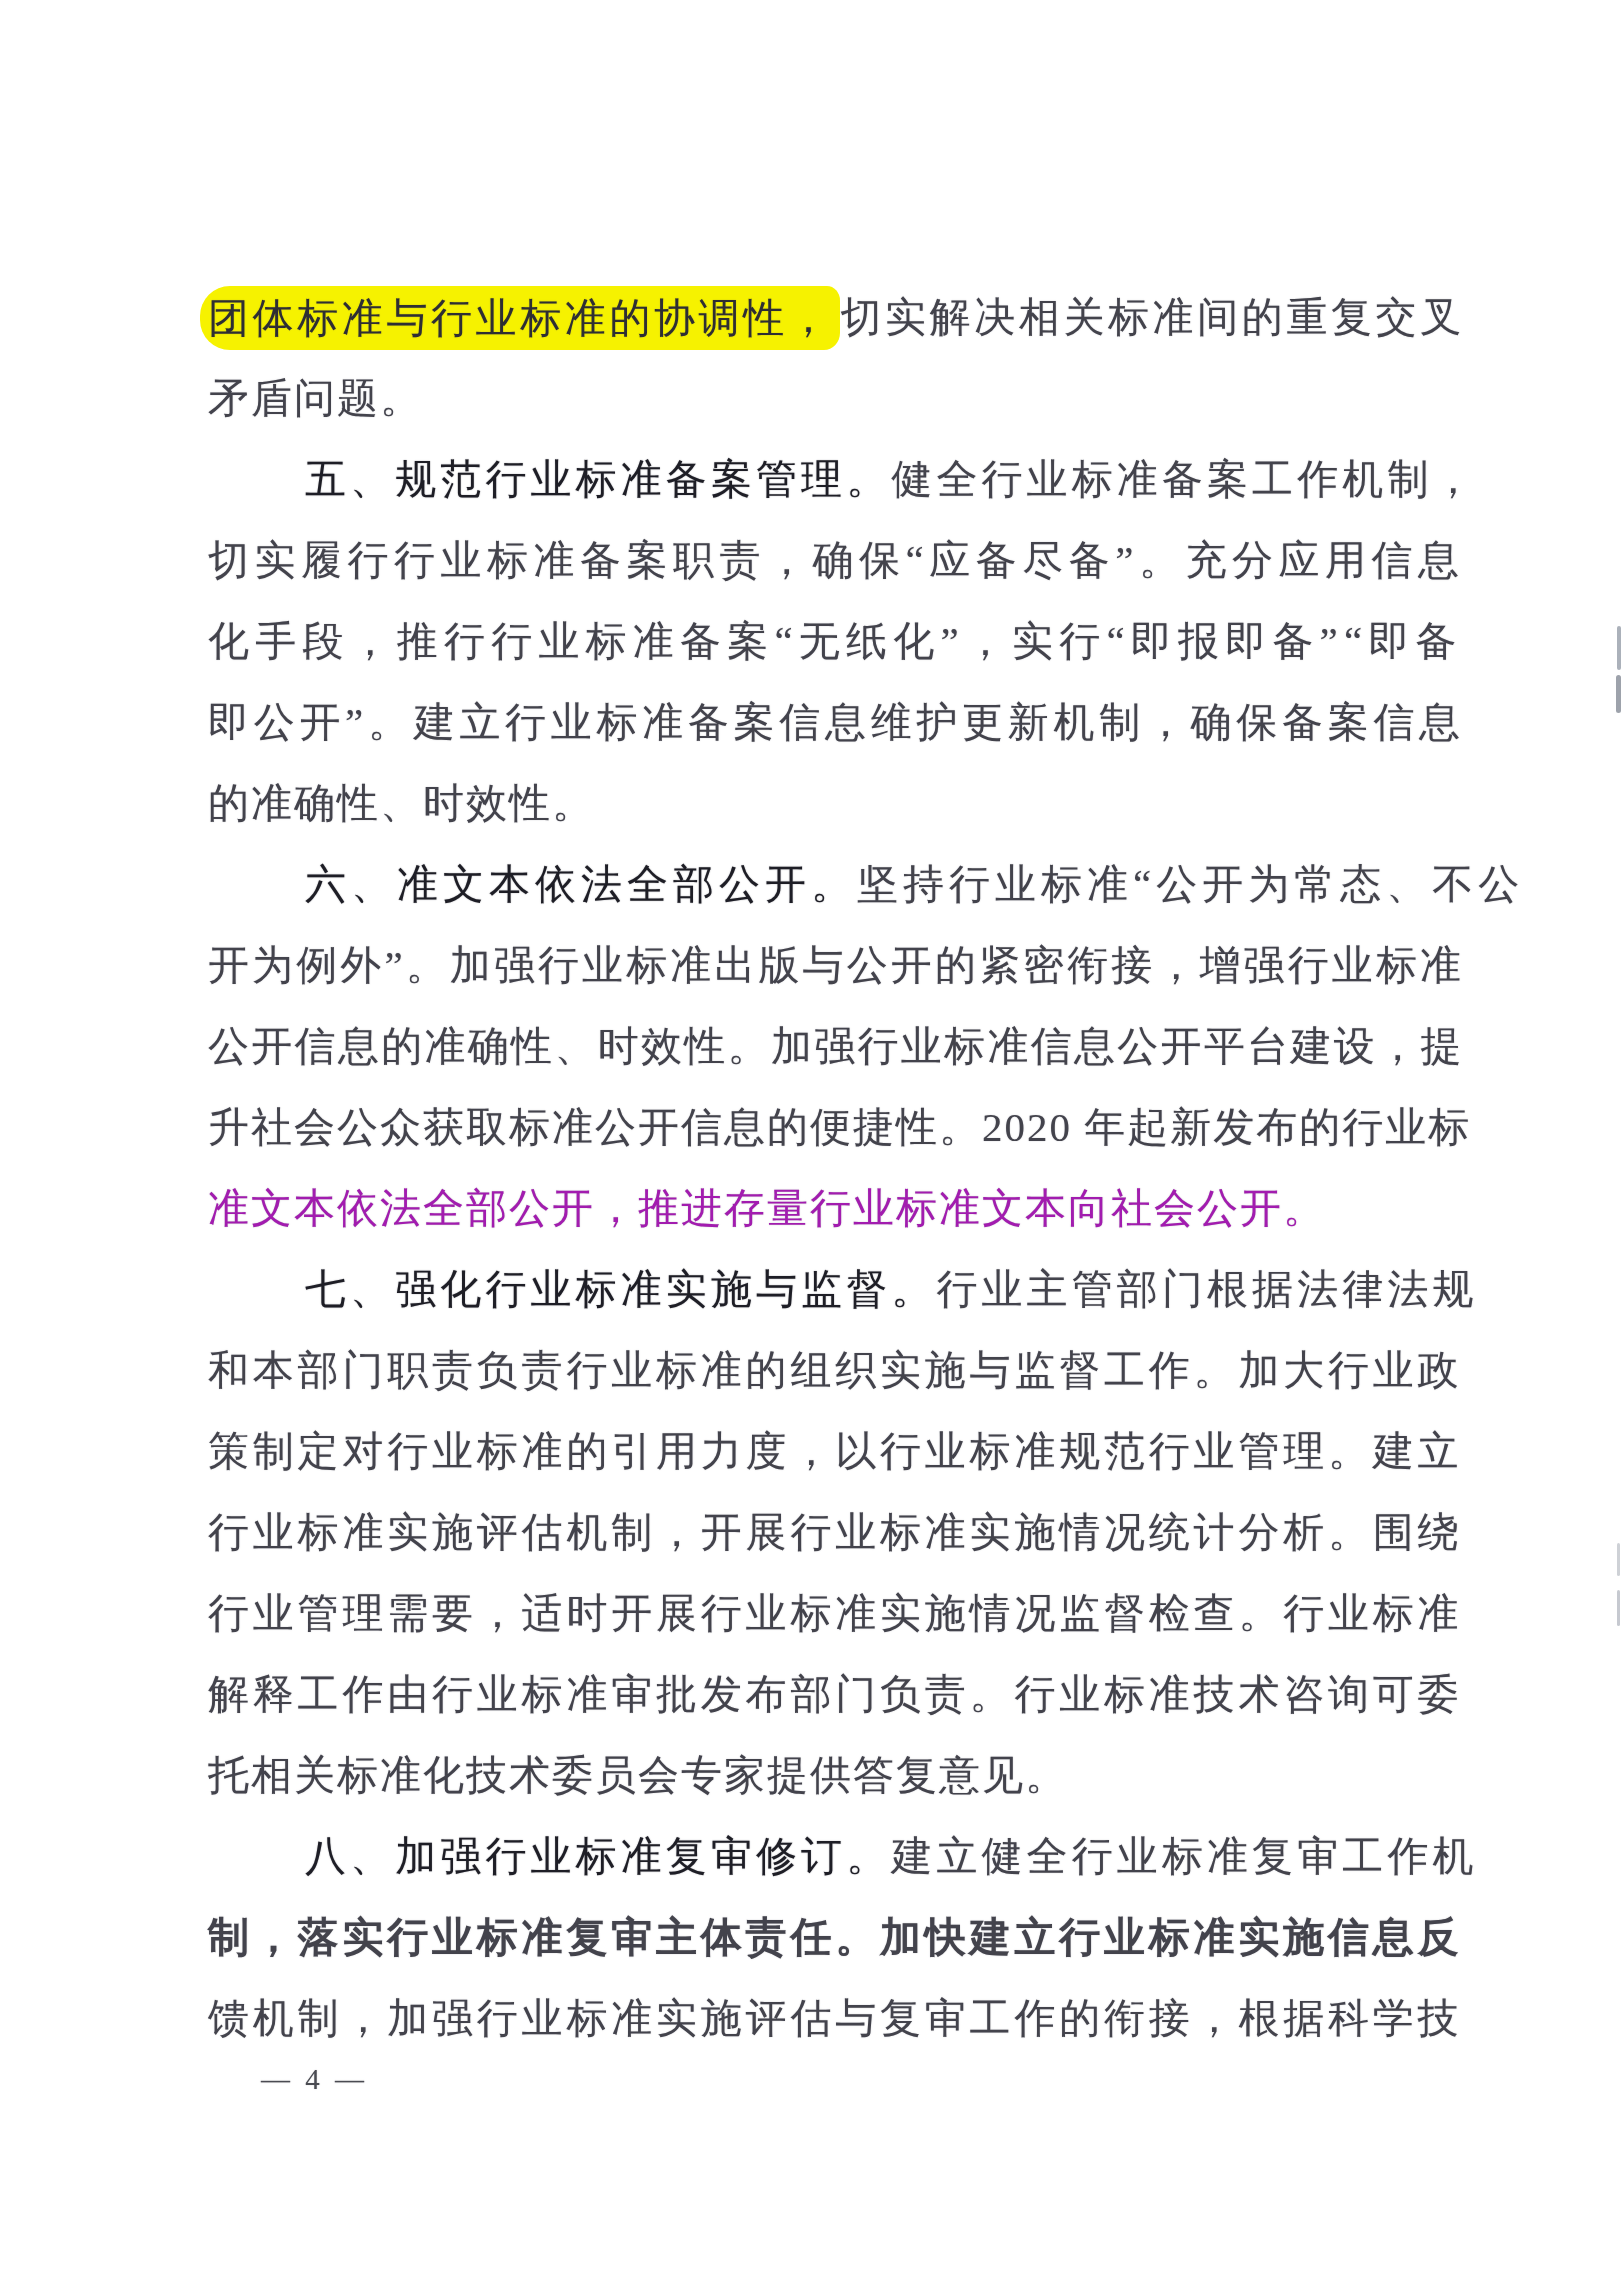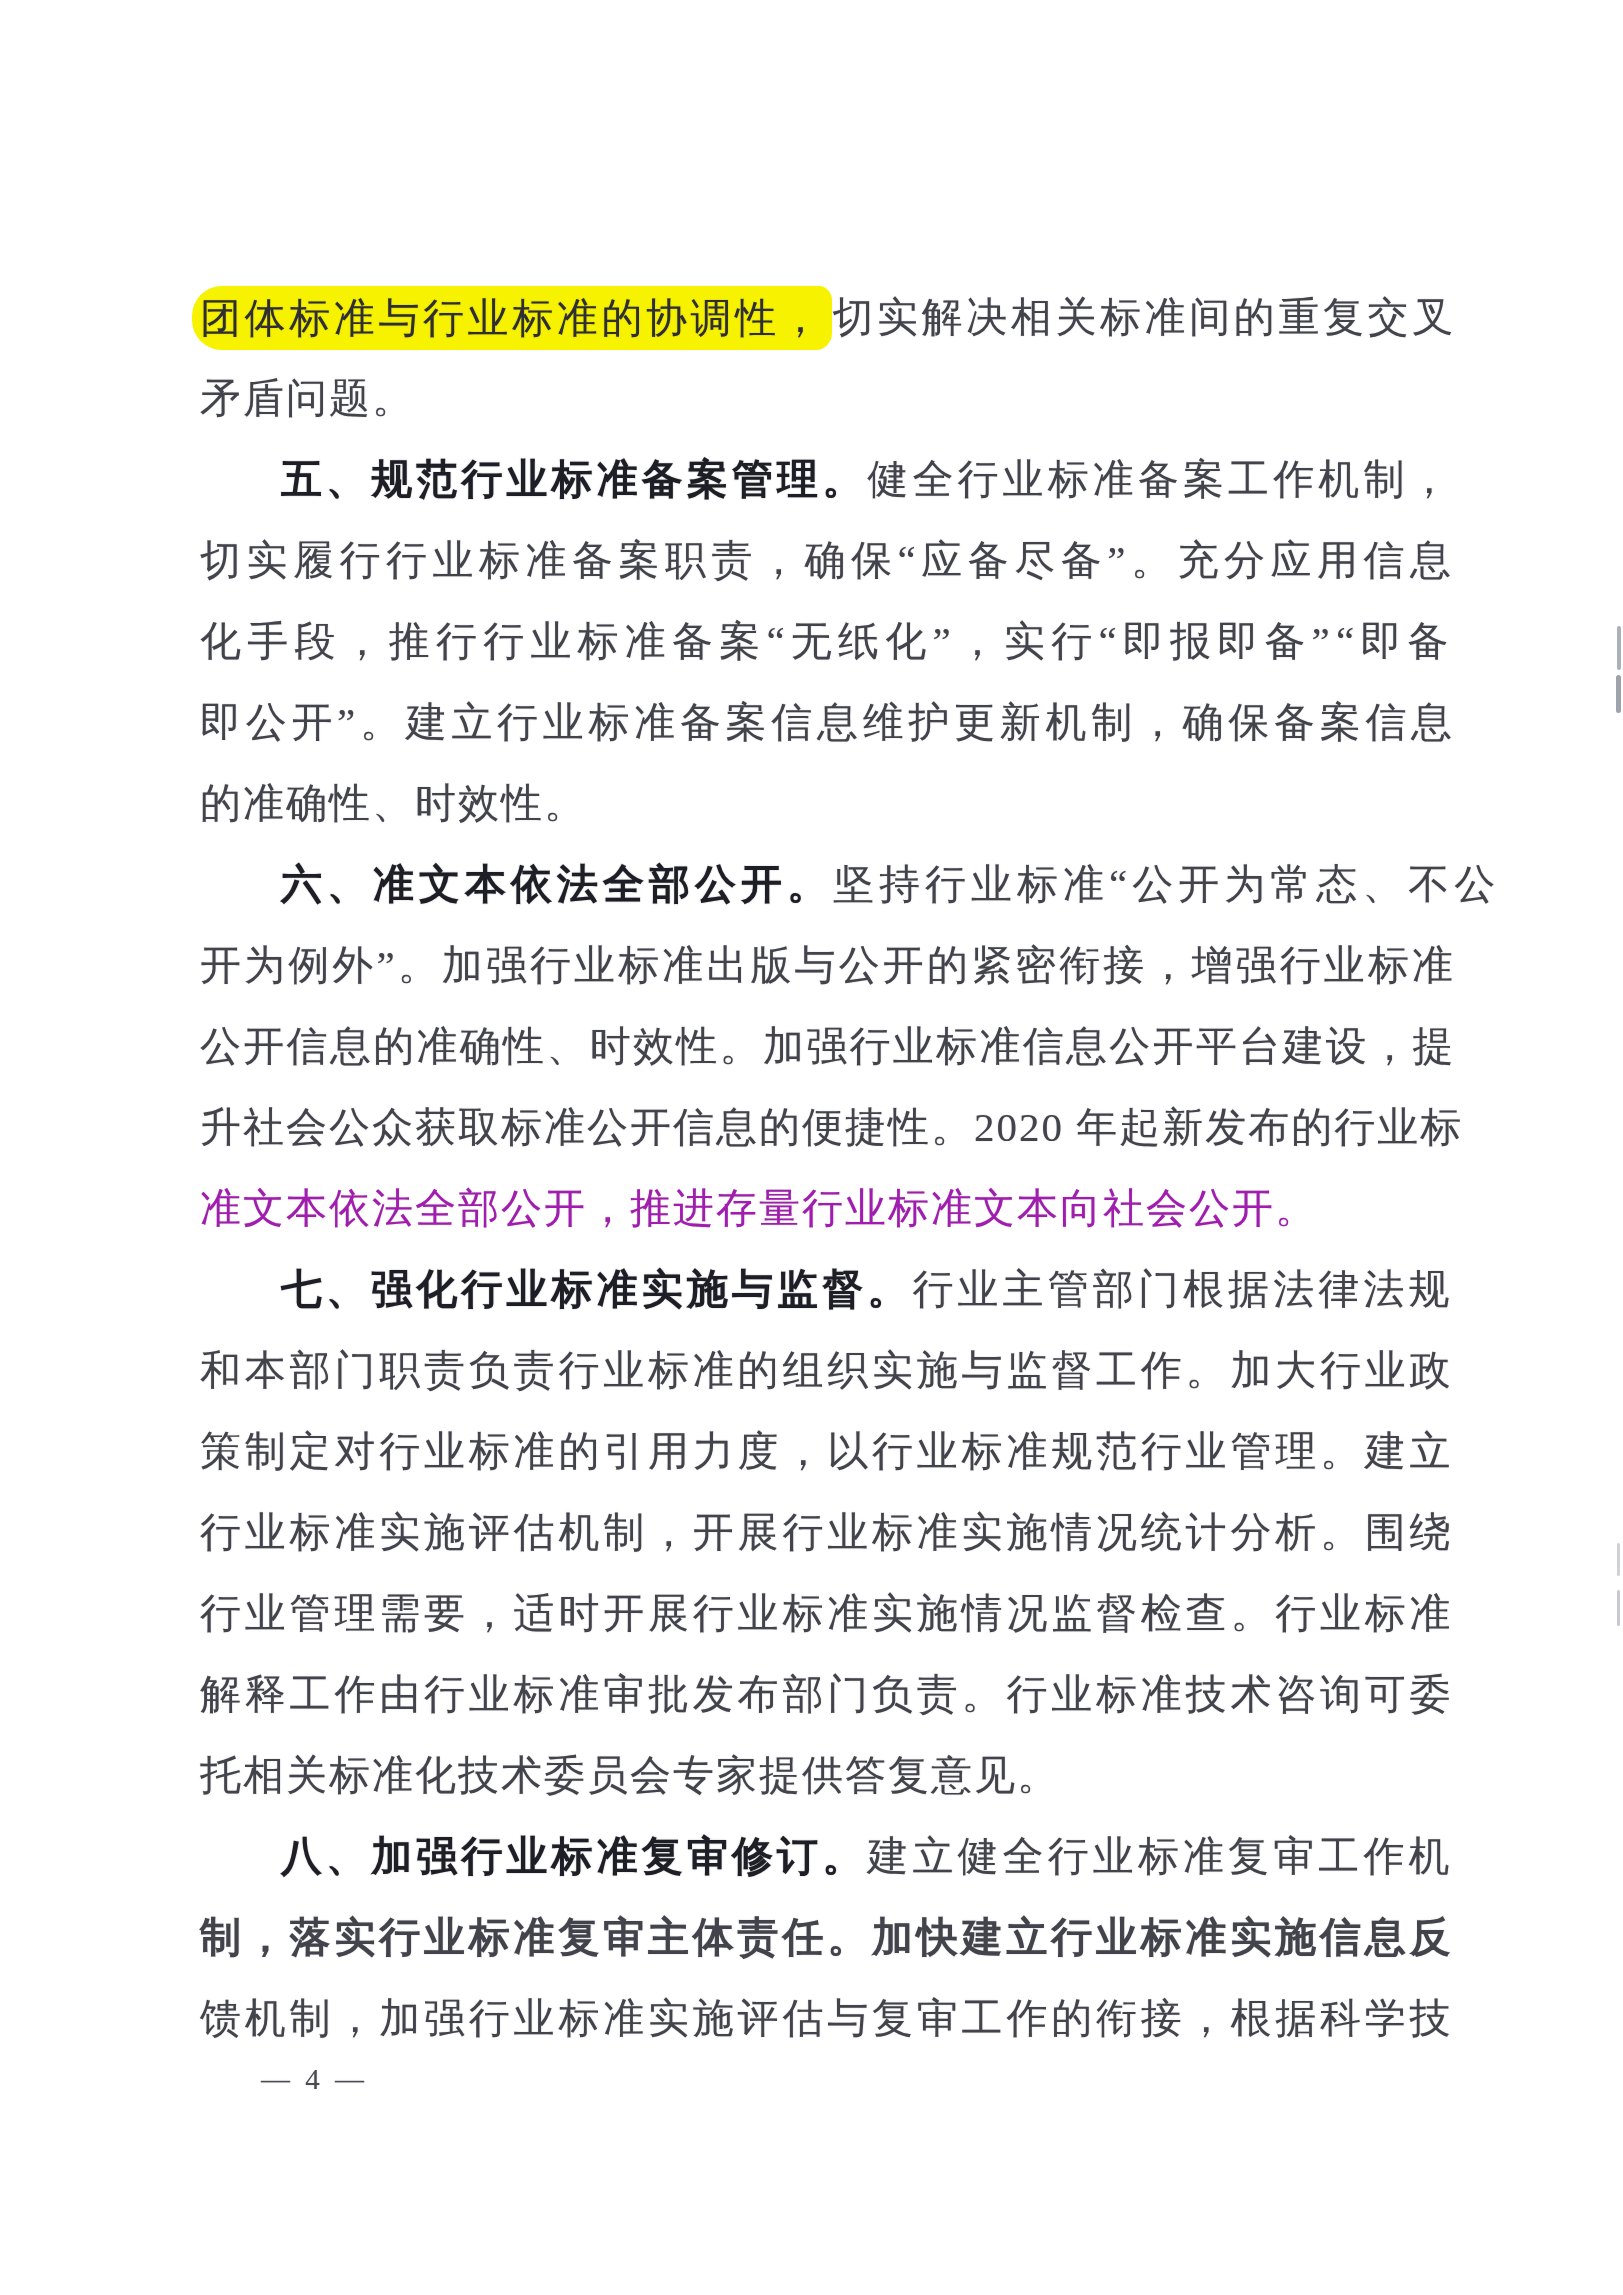--- a/index.html
+++ b/index.html
@@ -5,38 +5,39 @@
   html,body{margin:0;padding:0;background:#e8e8e8;}
   .page{
     position:relative;
     width:1623px;height:2295px;
     background:#ffffff;
     font-family:"Liberation Serif","DejaVu Serif",serif;
     overflow:hidden;
   }
   .text-column{
     position:absolute;
-    left:200px;top:277px;
+    left:208px;top:277px;
     width:1248px;
   }
   .line{
     height:81px;
     line-height:81px;
     font-size:41px;
     white-space:nowrap;
     color:#43434c;
     text-shadow:0 0 1.3px rgba(70,70,82,.35);
   }
   .line.indent{padding-left:81px;}
   .measure{display:inline-block;letter-spacing:2px;}
   .seg-normal{color:#43434c;}
   .seg-bold{
-    font-weight:700;
+    font-weight:400;
     color:#1e1e26;
     text-shadow:0 0 1.3px rgba(25,25,35,.45);
+    margin-left:16px;
   }
   .seg-highlight{
     color:#2e2e33;
     background:#f6f200;
     padding:8.5px 8px 10px 8px;
     margin-left:-8px;
     border-radius:30px 13px 16px 30px / 30px 14.5px 17px 30px;
   }
   .footer{
     position:absolute;

